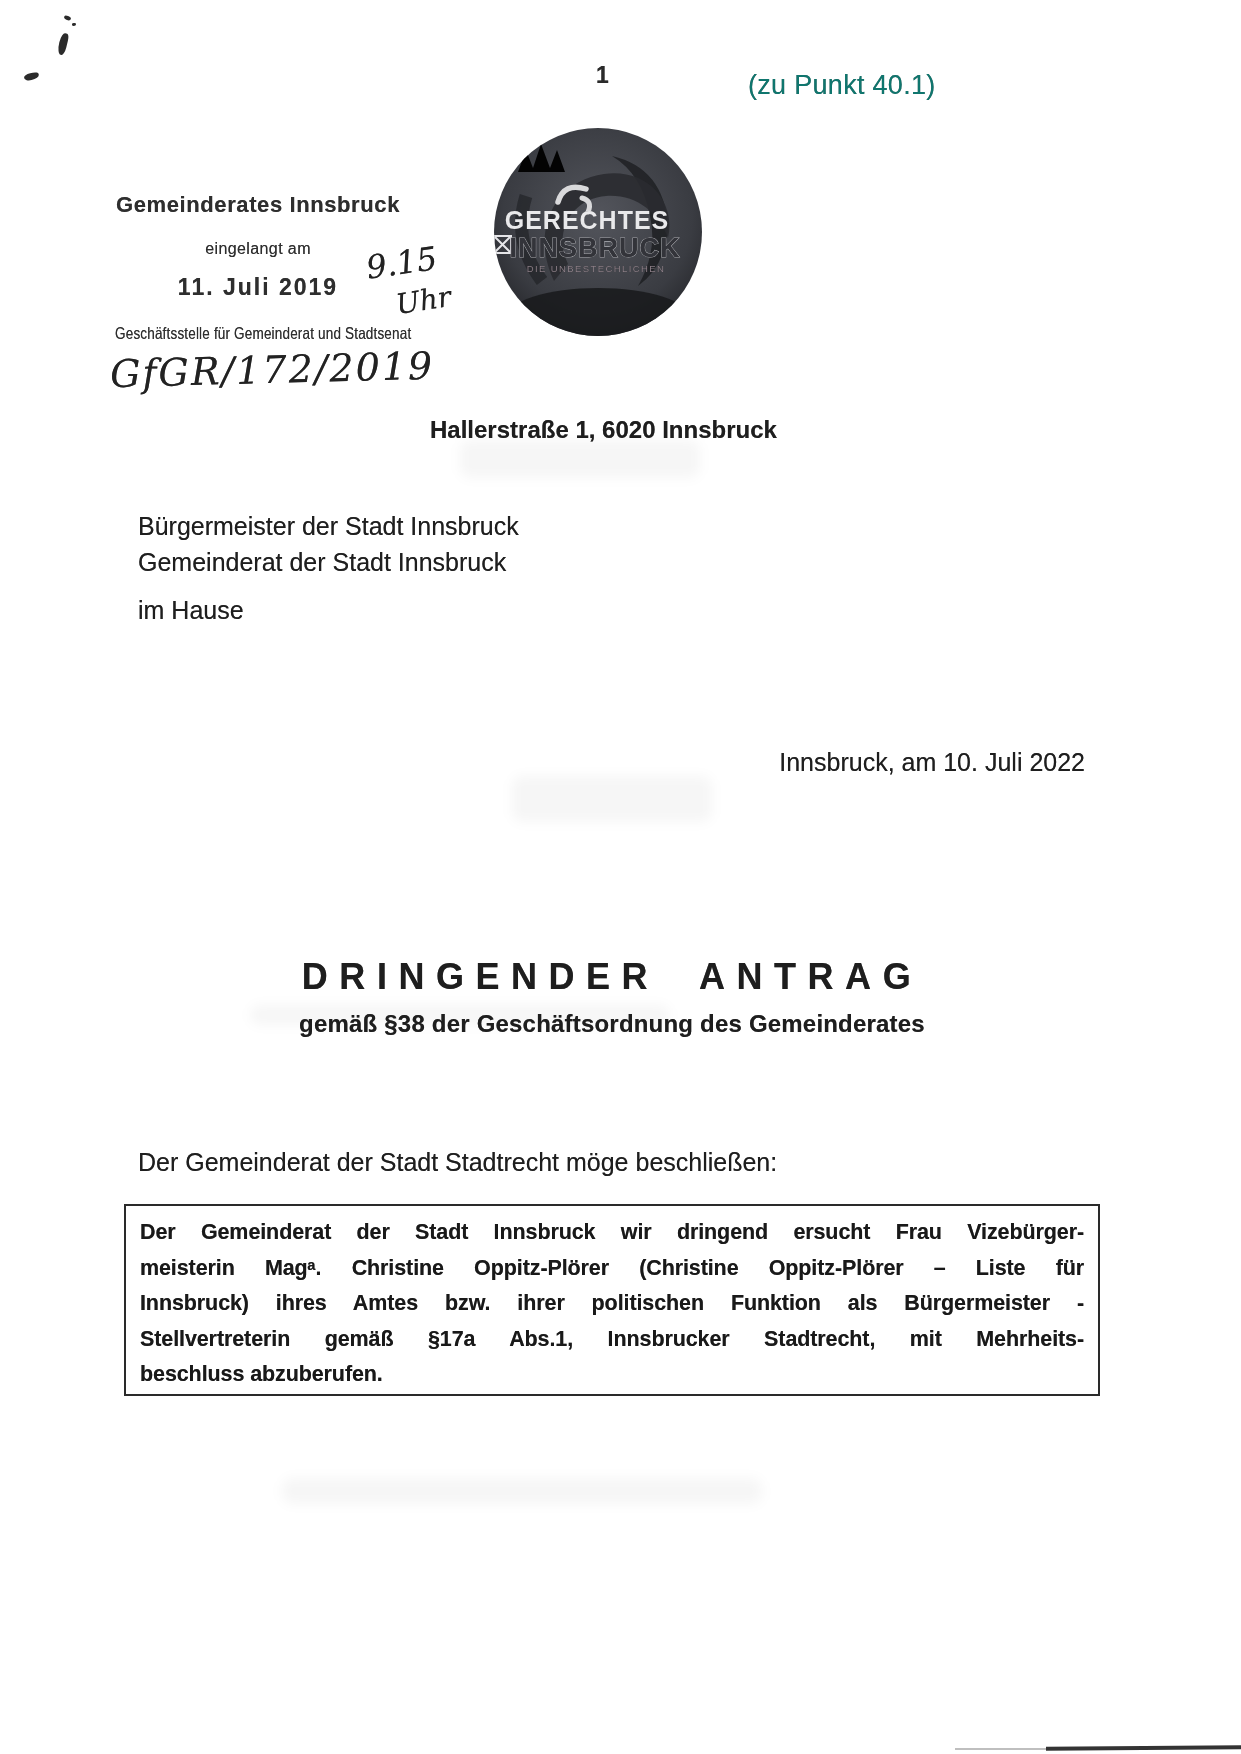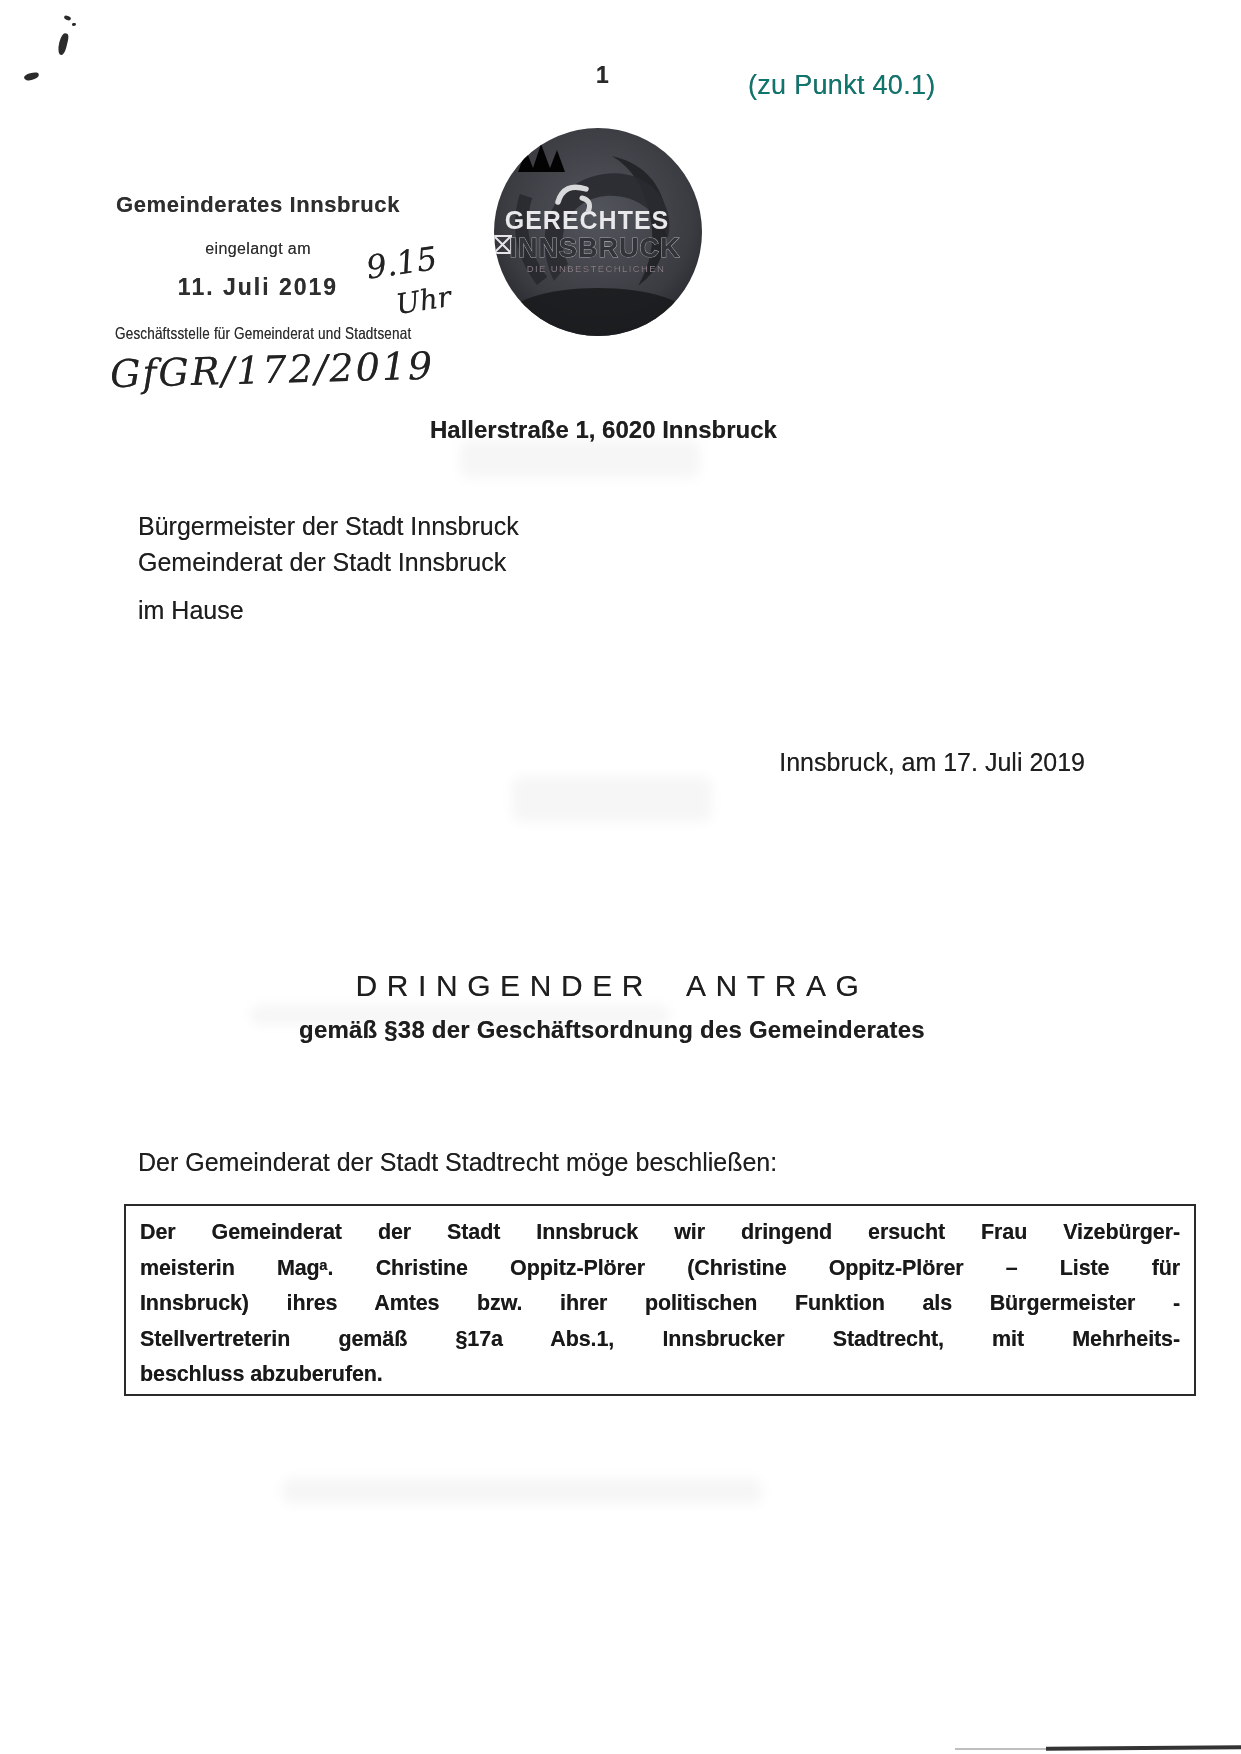--- a/index.html
+++ b/index.html
@@ -31,25 +31,25 @@
   .hand-uhr{position:absolute;left:396px;top:284px;font-size:28px;transform:rotate(-9deg);}
   .hand-file{position:absolute;left:110px;top:348px;font-size:38px;letter-spacing:2px;transform:rotate(-1.5deg);white-space:nowrap;}
   
   .logo{position:absolute;left:492px;top:126px;width:212px;height:212px;}
   
   .sender-address{position:absolute;left:430px;top:380px;font-size:24px;font-weight:bold;white-space:nowrap;margin-top:36px;}
   .recipient{position:absolute;left:138px;top:508px;font-size:25px;line-height:36px;}
   .house-note{position:absolute;left:138px;top:596px;font-size:25px;}
   .dateline{position:absolute;left:600px;top:748px;width:485px;text-align:right;font-size:25px;white-space:nowrap;}
   .title-block{position:absolute;left:124px;top:956px;width:976px;text-align:center;}
-  .motion-title{font-size:30px;font-weight:normal;letter-spacing:0.32em;word-spacing:0.55em;margin:13px;white-space:nowrap;}
+  .motion-title{font-size:36px;font-weight:bold;letter-spacing:0.32em;word-spacing:0.55em;margin:0;white-space:nowrap;}
   .motion-subtitle{font-size:24px;font-weight:bold;margin-top:12px;letter-spacing:0.2px;}
   .intro{position:absolute;left:138px;top:1148px;font-size:25px;}
   .motion-box{
-    position:absolute;left:124px;top:1204px;width:1072px;height:192px;
+    position:absolute;left:124px;top:1204px;width:976px;height:192px;
     box-sizing:border-box;border:2.5px solid #2a2a2a;
     padding:9px 14px 0 14px;background:rgba(255,255,255,0.6);
   }
   .motion-line{
     font-size:21.5px;font-weight:bold;line-height:35.5px;color:#191919;
     text-align:justify;text-align-last:justify;letter-spacing:-0.1px;
   }
   .motion-line.last{text-align-last:left;}
   
   .page{text-shadow:0 0 0.5px rgba(0,0,0,0.55);}
@@ -113,21 +113,21 @@
   </div>
 
   <div class="sender-address">Hallerstraße 1, 6020 Innsbruck</div>
 
   <div class="recipient">
     <div>Bürgermeister der Stadt Innsbruck</div>
     <div>Gemeinderat der Stadt Innsbruck</div>
   </div>
   <div class="house-note">im Hause</div>
 
-  <div class="dateline">Innsbruck, am 17. Juli 2019</div>
+  <div class="dateline">Innsbruck, am 10. Juli 2022</div>
 
   <div class="title-block">
     <div class="motion-title">DRINGENDER ANTRAG</div>
     <div class="motion-subtitle">gemäß §38 der Geschäftsordnung des Gemeinderates</div>
   </div>
 
   <div class="intro">Der Gemeinderat der Stadt Stadtrecht möge beschließen:</div>
 
   <div class="motion-box">
     <div class="motion-line">Der Gemeinderat der Stadt Innsbruck wir dringend ersucht Frau Vizebürger-</div>

